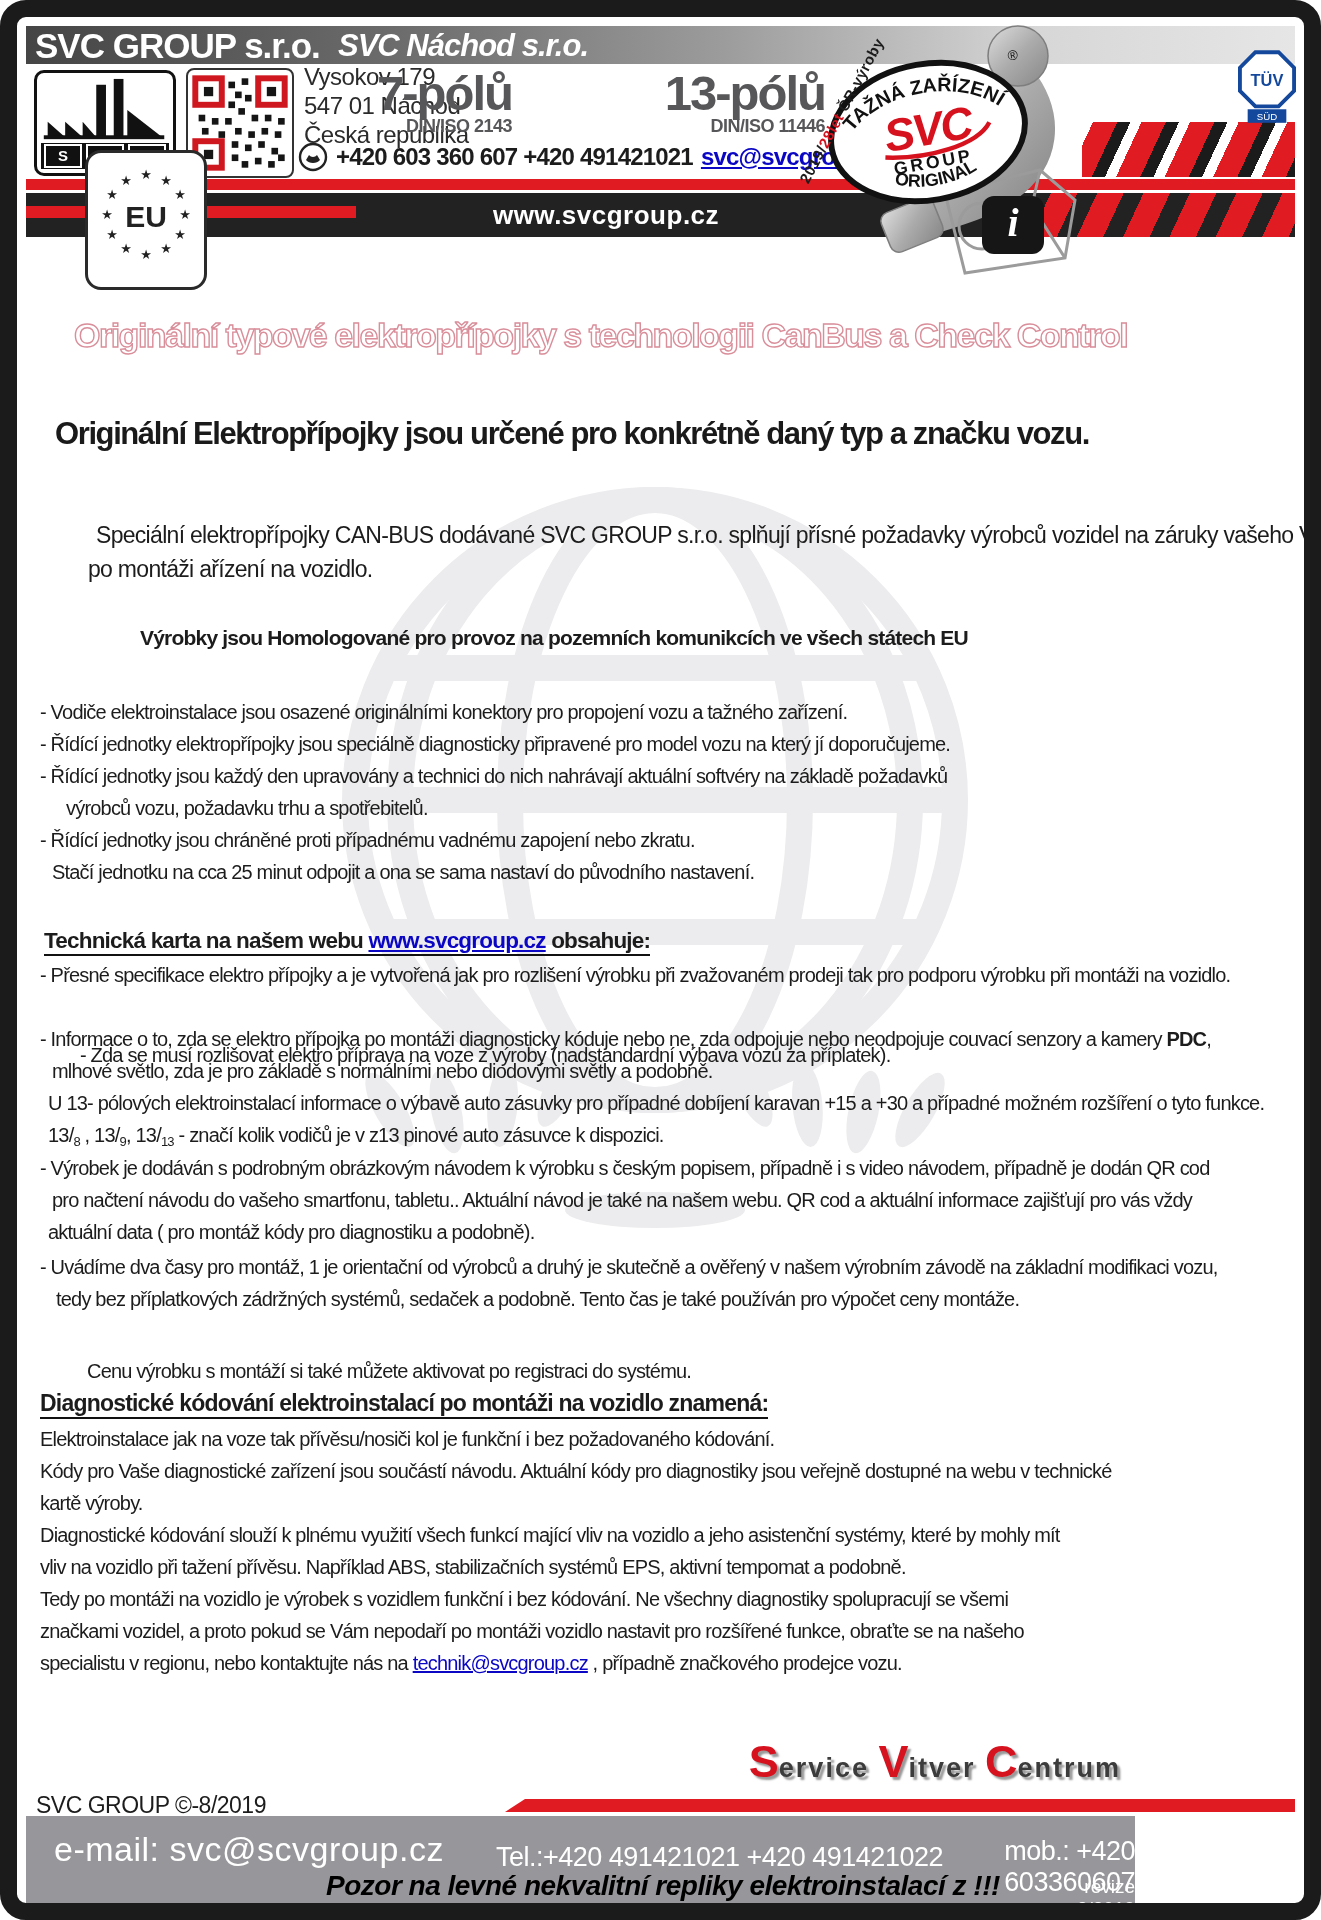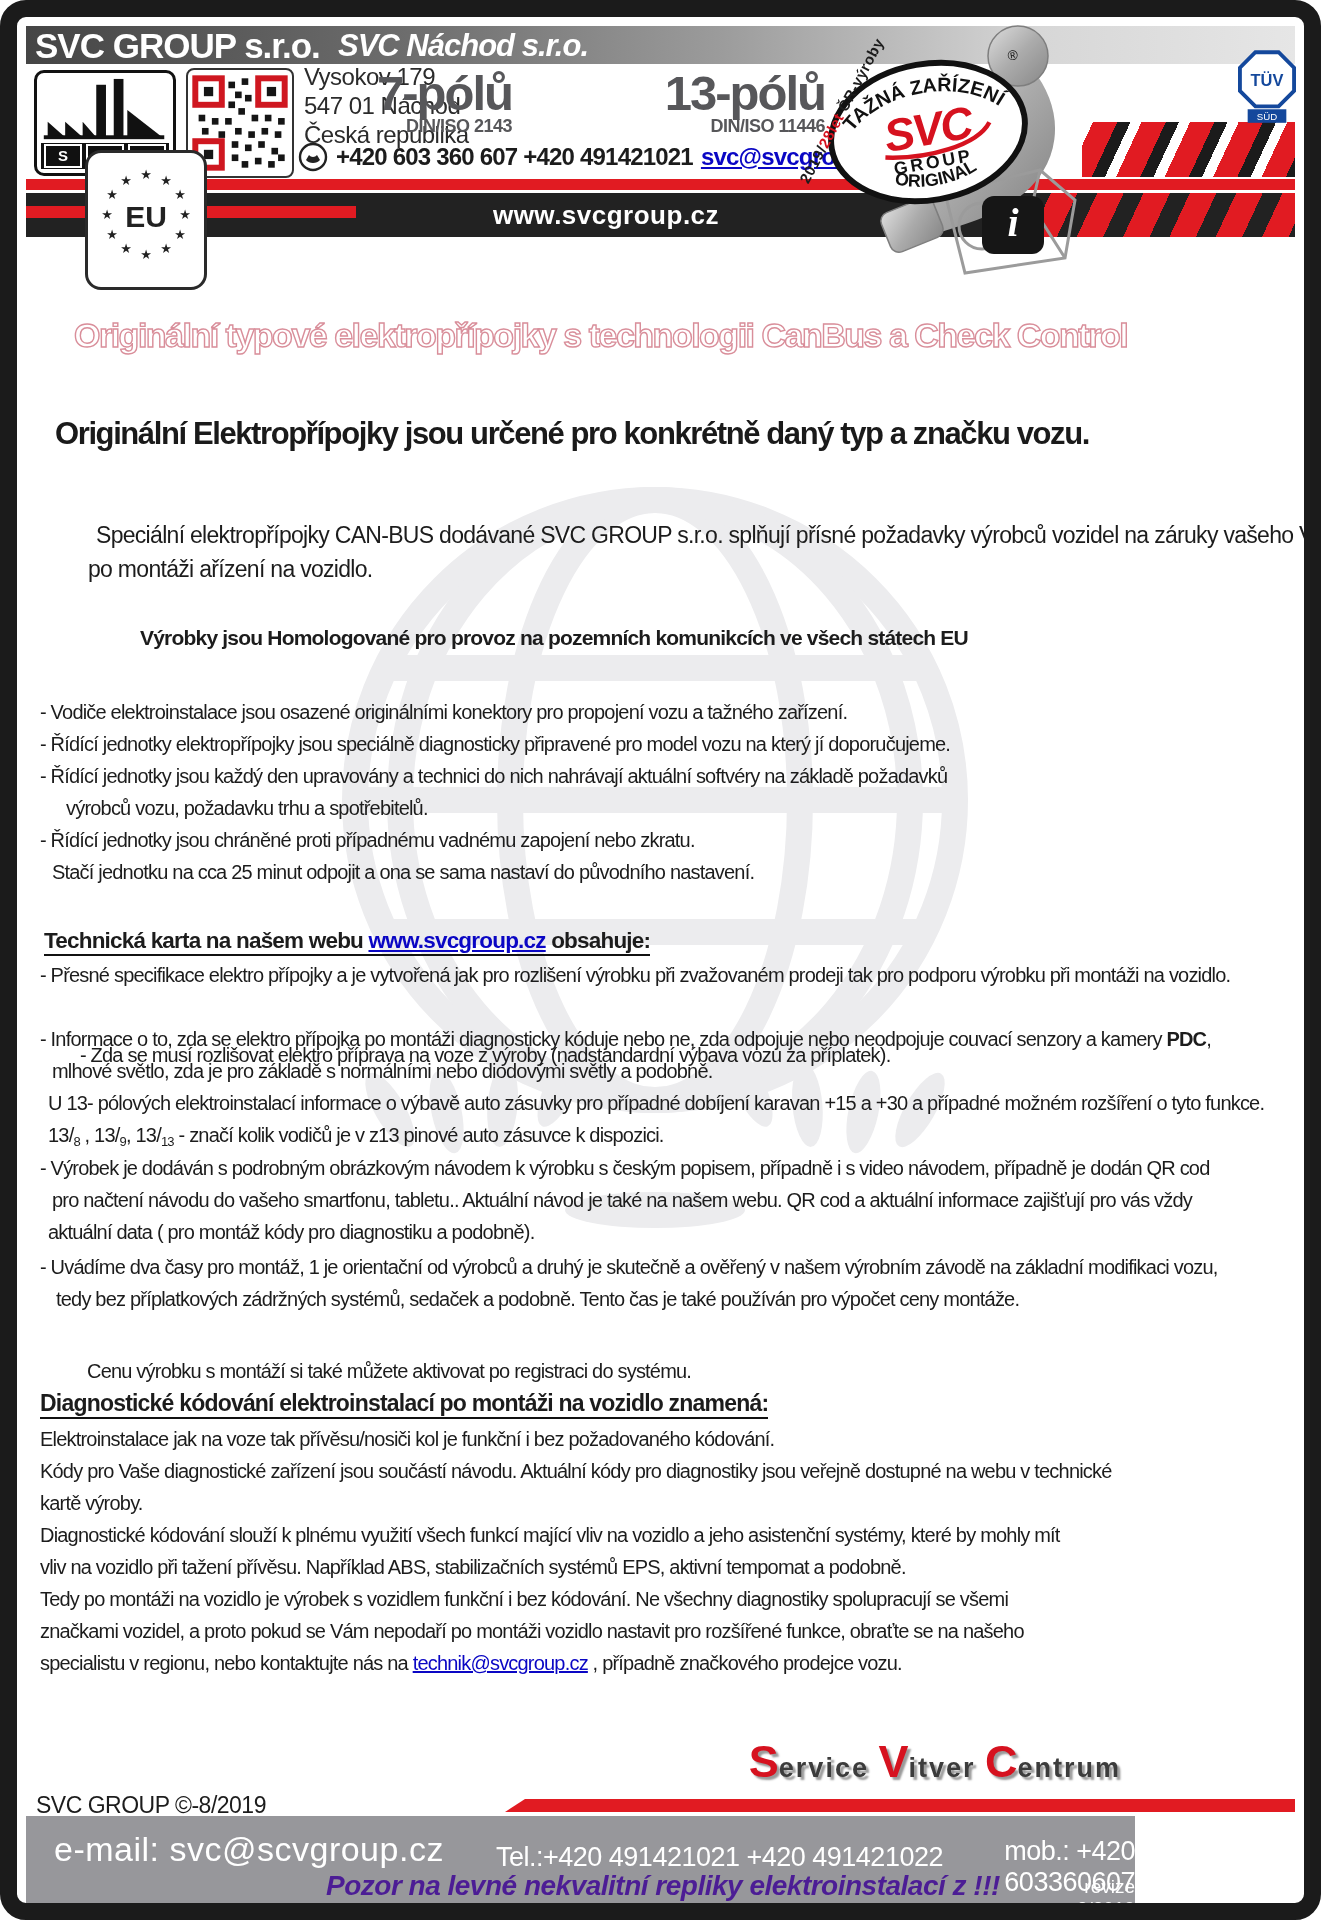--- a/index.html
+++ b/index.html
@@ -53,21 +53,21 @@
   .svc-logo{position:absolute;top:1736px;right:200px;z-index:6;white-space:nowrap;}
   .svc-logo .cap{font-size:45px;font-weight:bold;color:#d6121f;text-shadow:3px 3px 2px #9a9a9a;}
   .svc-logo .rest{font-size:27px;font-weight:bold;color:#3c3c3c;text-shadow:3px 3px 2px #9a9a9a;letter-spacing:2px;}
   .copyright{position:absolute;left:36px;top:1792px;font-size:23px;letter-spacing:-0.5px;z-index:6;}
   .red-slant{position:absolute;left:505px;top:1799px;width:790px;height:13px;background:#e11b22;z-index:6;
              clip-path:polygon(20px 0,100% 0,100% 100%,0 100%);}
   .footer-band{position:absolute;left:26px;top:1816px;width:1109px;height:88px;background:#97979b;z-index:6;text-align:right;}
   .f-email{position:absolute;left:28px;top:14px;font-size:34px;color:#fff;letter-spacing:0.5px;}
   .f-tel{position:absolute;left:470px;top:26px;font-size:27px;color:#fff;letter-spacing:-0.5px;}
   .f-mob{position:absolute;left:888px;top:20px;font-size:27px;color:#fff;letter-spacing:-0.5px;}
-  .f-warning{position:absolute;left:300px;top:54px;font-size:28px;font-weight:bold;font-style:italic;color:#4c1d95;letter-spacing:-0.5px;}
+  .f-warning{position:absolute;left:300px;top:54px;font-size:28px;font-weight:bold;font-style:italic;color:#000000;letter-spacing:-0.5px;}
   .f-rev{position:absolute;left:1002px;top:60px;font-size:19px;color:#fff;}
 </style>
 </head>
 <body>
 
 <div class="page">
 
   <svg class="watermark" viewBox="0 0 810 850" aria-hidden="true">
     <g stroke="#ececee" stroke-width="26" fill="none">
       <circle cx="405" cy="380" r="300"></circle>

